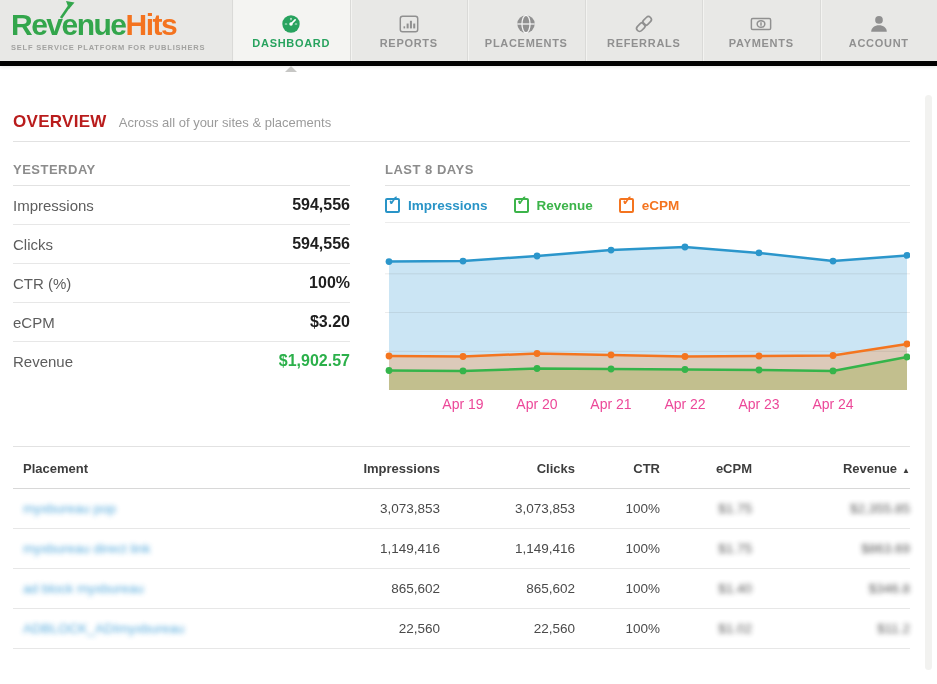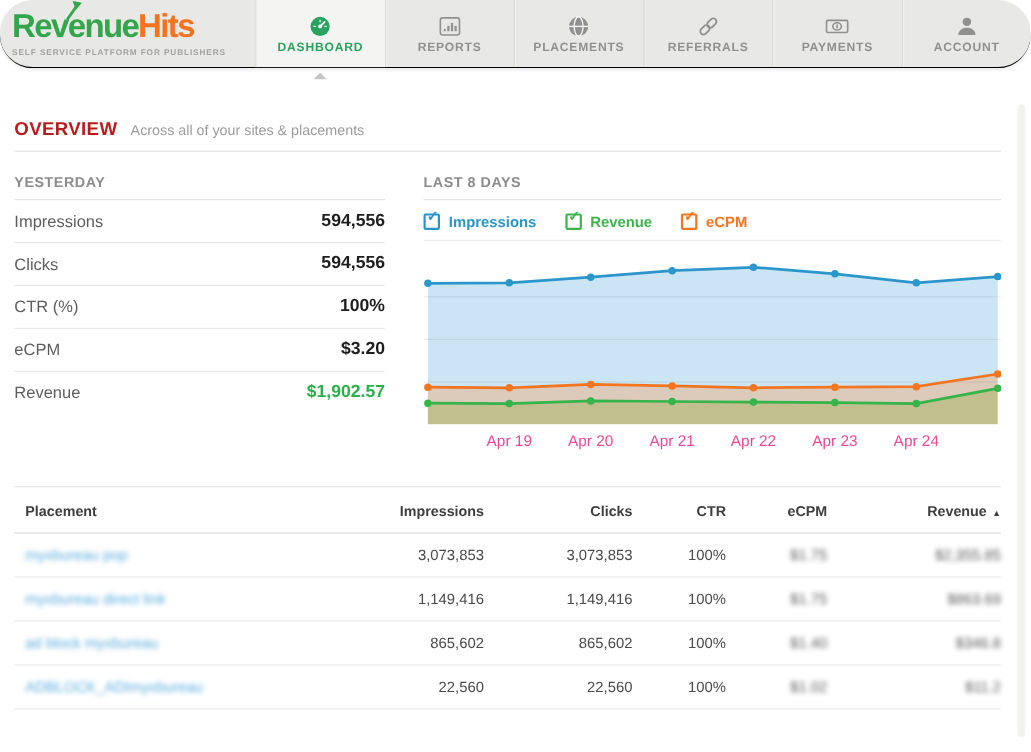--- a/index.html
+++ b/index.html
@@ -4,22 +4,22 @@
 <style>
   html,body { margin:0; padding:0; }
   body {
     width:937px; height:684px; position:relative; overflow:hidden;
     background:#ffffff; font-family:"Liberation Sans", sans-serif;
   }
 
   
   .nav {
     display:flex; height:61px; background:#e8e8e6;
-    border-bottom:1px solid #000000; box-shadow:0 2px 3px rgba(0,0,0,.07);
-    position:relative; z-index:5;border-radius:30px;
+    border-bottom:5px solid #000000; box-shadow:0 2px 3px rgba(0,0,0,.07);
+    position:relative; z-index:5;
   }
   .logo-area { width:232px; box-sizing:border-box; padding-left:11px;
     display:flex; flex-direction:column; justify-content:center; cursor:pointer; }
   .logo-text { font-size:30px; font-weight:bold; letter-spacing:-1.5px; line-height:1; position:relative; white-space:nowrap; }
   .logo-revenue { color:#33a64c; }
   .logo-hits { color:#f4731f; }
   .logo-arrow { position:absolute; left:47px; top:-9px; }
   .tagline { font-size:7.5px; font-weight:bold; color:#a2a2a0; letter-spacing:.8px; margin-top:3px; }
 
   .tab {

